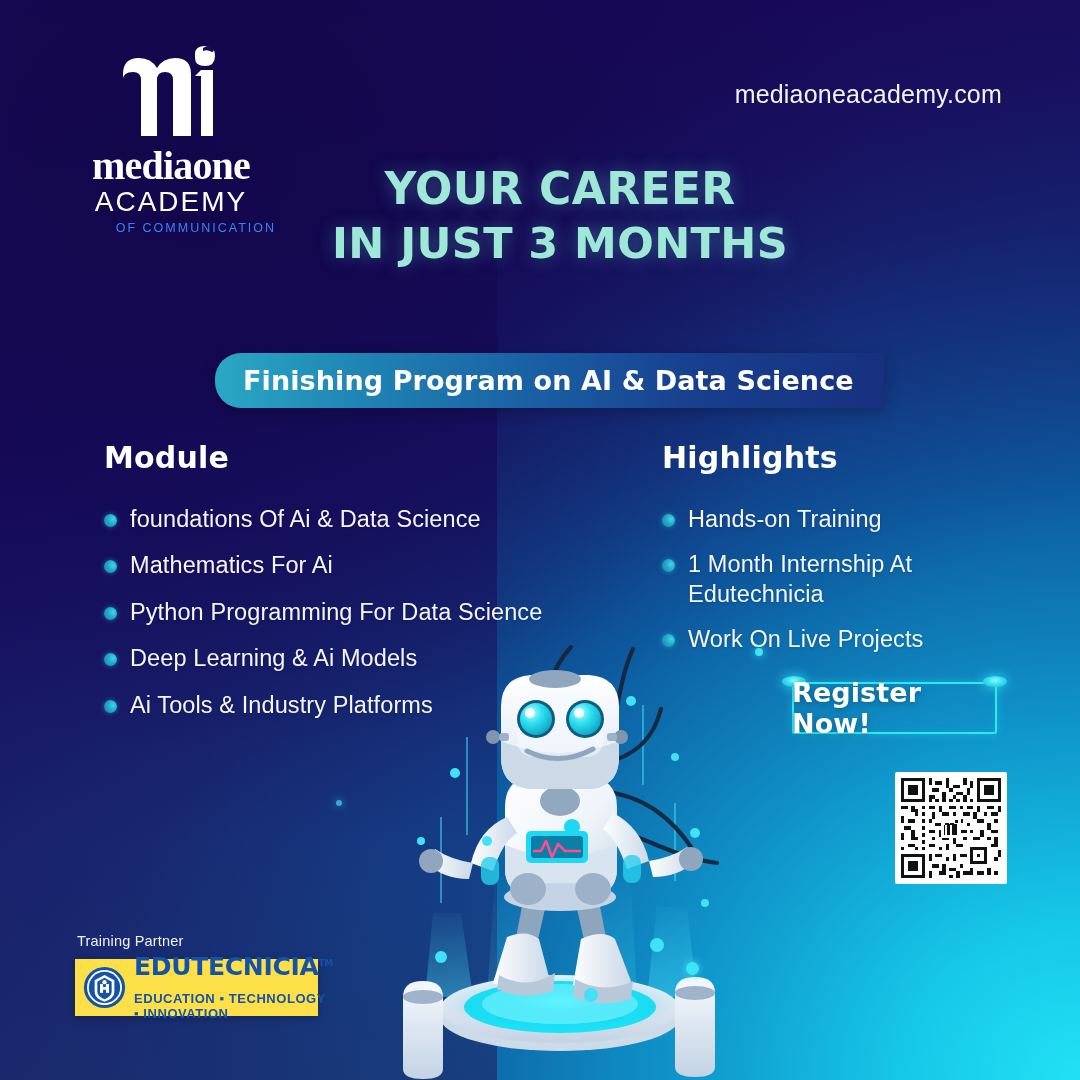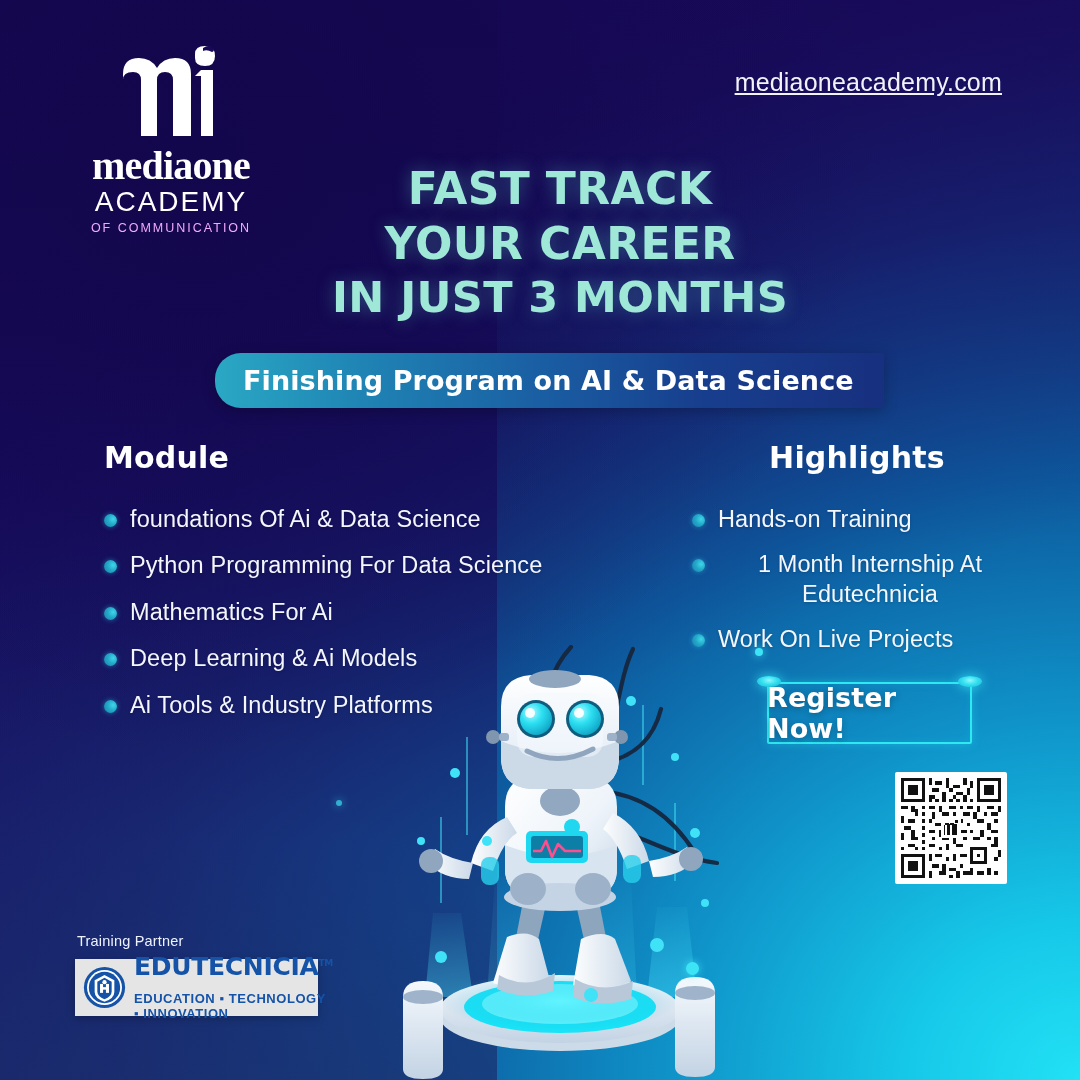--- a/index.html
+++ b/index.html
@@ -41,30 +41,30 @@
   .logo-mark{ width:108px; height:96px; margin:0 auto 6px; display:block; }
   .logo-word{
     font-size:40px; font-weight:700; color:#fff; letter-spacing:-0.8px;
     line-height:1.0; font-family:Liberation Serif, serif;
   }
   .logo-sub{
     font-size:28px; font-weight:400; color:#fff; letter-spacing:2.0px;
     line-height:1.05; margin-top:1px; font-family:"Liberation Sans", sans-serif;
   }
   .logo-tag{
-    font-size:12.5px; font-weight:400; color:#f0abfc; letter-spacing:2.0px;
+    font-size:12.5px; font-weight:400; color:#3b82f6; letter-spacing:2.0px;
     margin-top:5px;
+    text-align:right;
   }
 
   
   .website{
-    position:absolute; right:78px; top:68px;
+    position:absolute; right:78px; top:80px;
     font-size:25px; color:#f2f2fb; letter-spacing:0.2px;
     font-family:"Liberation Sans", sans-serif;
-    text-decoration:underline;
   }
 
   
   .headline{
     position:absolute; left:300px; top:162px; width:520px;
     text-align:center;
   }
   .headline .hl{
     display:block;
     color:#9fe8d8;
@@ -87,21 +87,21 @@
     background:linear-gradient(90deg, #2aa8c4 0%, #1f84b4 22%, #1a5fa3 48%, #173f8e 72%, #17307f 100%);
     box-shadow:0 3px 14px rgba(0,0,0,0.25);
   }
   .banner-text{
     color:#ffffff; font-size:27px; font-weight:700; letter-spacing:0.1px;
     font-family:"DejaVu Sans", sans-serif; white-space:nowrap;
   }
 
   
   .col-module{ position:absolute; left:104px; top:440px; width:520px; }
-  .col-high{ position:absolute; left:692px; top:440px; width:330px;text-align:center; }
+  .col-high{ position:absolute; left:662px; top:440px; width:330px; }
 
   .col-title{
     color:#ffffff; font-size:30px; font-weight:700; letter-spacing:0.2px;
     font-family:"DejaVu Sans", sans-serif; margin-bottom:30px;
   }
 
   .bullet-list{ list-style:none; }
   .bullet-list li{
     display:flex; align-items:flex-start;
     margin-bottom:17px;
@@ -120,22 +120,22 @@
 
   .btxt{
     color:#f4f7ff; font-size:23.5px; font-weight:400; line-height:1.25;
     letter-spacing:0.1px; font-family:"Liberation Sans", sans-serif;
     text-shadow:0 1px 3px rgba(0,0,0,0.20);
   }
   .col-high .btxt{ font-size:23.5px; }
 
   
   .register{
-    position:absolute; left:767px; top:682px;
-    width:205px; height:62px;
+    position:absolute; left:792px; top:682px;
+    width:205px; height:52px;
   }
   .reg-frame{
     position:absolute; inset:0;
     border:2.5px solid #2ee8f2;
     border-radius:2px;
     box-shadow:0 0 10px rgba(46,232,242,0.35), inset 0 0 8px rgba(46,232,242,0.12);
   }
   
   .reg-frame::after{
     content:"";
@@ -175,21 +175,21 @@
   .phone .ln{ font-size:30px; font-weight:400; line-height:1.30; letter-spacing:0.3px; }
 
   
   .tp-label{
     position:absolute; left:77px; top:933px;
     color:#eef2ff; font-size:14.5px; letter-spacing:0.2px;
   }
   .tp-card{
     position:absolute; left:75px; top:959px;
     width:243px; height:57px;
-    background:#e5e5e5;
+    background:#fde047;
     display:flex; align-items:center;
     padding:0 8px;
     box-shadow:0 2px 8px rgba(0,0,0,0.25);
   }
   .tp-emblem{ flex:0 0 auto; width:43px; height:43px; }
   .tp-txt{ margin-left:8px; }
   .tp-name{
     font-size:25px; font-weight:700; color:#1553a8; letter-spacing:-0.3px;
     font-family:"DejaVu Sans", sans-serif; line-height:1;
     position:relative; display:inline-block;
@@ -229,43 +229,42 @@
       <path d="M86 4 Q92 0 96 4 Q98 7 95 8 Q90 5 86 7 Z" fill="#180858"></path>
     </svg>
     <div class="logo-word">mediaone</div>
     <div class="logo-sub">ACADEMY</div>
     <div class="logo-tag">OF COMMUNICATION</div>
   </div>
 
   <div class="website">mediaoneacademy.com</div>
 
   <div class="headline">
-    <span class="hl">FAST TRACK</span>
     <span class="hl">YOUR CAREER</span>
     <span class="hl l3">IN JUST 3 MONTHS</span>
   </div>
 
   <div class="banner">
     <span class="banner-text">Finishing Program on AI &amp; Data Science</span>
   </div>
 
   <div class="col-module">
     <div class="col-title">Module</div>
     <ul class="bullet-list">
       <li>
         <span class="bdot"></span>
         <span class="btxt">foundations Of Ai &amp; Data Science</span>
       </li>
       <li>
         <span class="bdot"></span>
+        <span class="btxt">Mathematics For Ai</span>
+      </li>
+      <li>
+        <span class="bdot"></span>
         <span class="btxt">Python Programming For Data Science</span>
-      </li>
-      <li>
-        <span class="bdot"></span>
-        <span class="btxt">Mathematics For Ai</span>
       </li>
       <li>
         <span class="bdot"></span>
         <span class="btxt">Deep Learning &amp; Ai Models</span>
       </li>
       <li>
         <span class="bdot"></span>
         <span class="btxt">Ai Tools &amp; Industry Platforms</span>
       </li>
     </ul>

